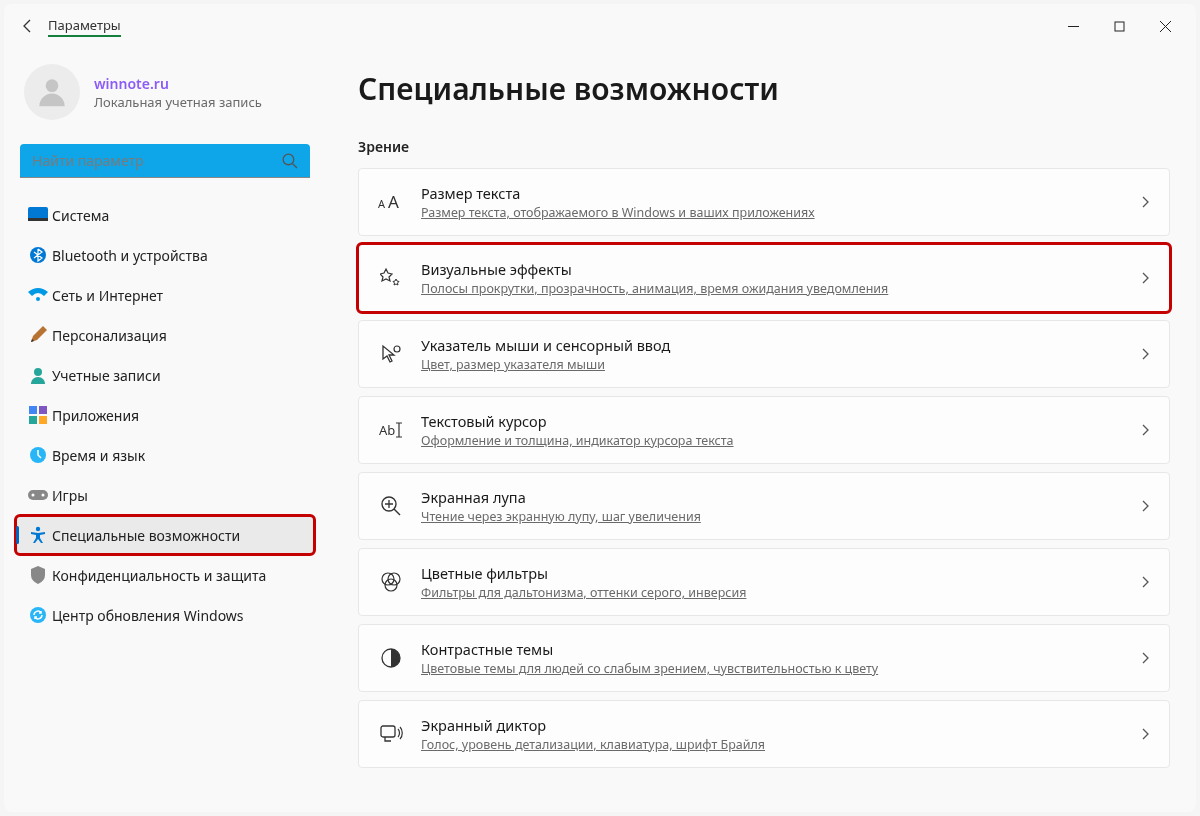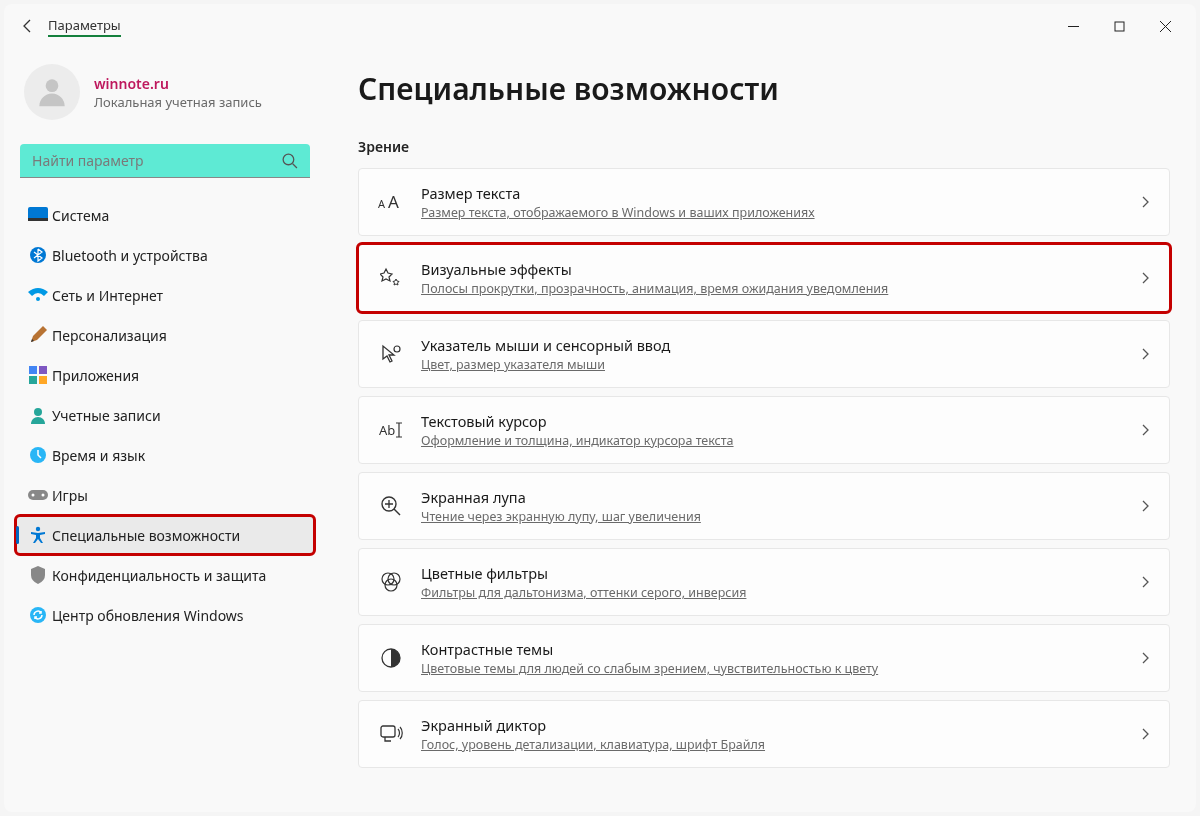--- a/index.html
+++ b/index.html
@@ -9,24 +9,24 @@
 .back-btn{width:32px;height:32px;display:flex;align-items:center;justify-content:center;cursor:pointer;border-radius:4px;}
 .app-title{font-size:13px;color:#333;margin-left:4px;border-bottom:2px solid #15803d;padding-bottom:1px;}
 .win-controls{margin-left:auto;display:flex;gap:0;}
 .win-ctrl{width:46px;height:32px;display:flex;align-items:center;justify-content:center;cursor:pointer;}
 .body{display:flex;height:calc(100% - 44px);}
 .sidebar{width:318px;padding:8px 8px 8px 12px;overflow-y:auto;}
 .account{display:flex;align-items:center;gap:14px;padding:8px 12px 18px 8px;}
 .avatar{width:56px;height:56px;border-radius:50%;background:#ececec;display:flex;align-items:center;justify-content:center;}
 .avatar svg{width:38px;height:38px;fill:#c5c5c5;}
 .acc-text{display:flex;flex-direction:column;}
-.acc-name{font-size:14px;font-weight:600;color:#be185d;}
+.acc-name{font-size:14px;font-weight:600;color:#8b5cf6;}
 .acc-sub{font-size:13px;color:#6a6a6a;}
 .search-wrap{margin:6px 4px 18px 4px;position:relative;}
-.search{width:100%;height:34px;border:none;border-bottom:1px solid #888;border-radius:4px 4px 0 0;background:#5eead4;padding:0 38px 0 12px;font-size:14px;color:#333;outline:none;}
+.search{width:100%;height:34px;border:none;border-bottom:1px solid #888;border-radius:4px 4px 0 0;background:#0ea5e9;padding:0 38px 0 12px;font-size:14px;color:#333;outline:none;}
 .search::placeholder{color:#7a7a7a;}
 .search-ic{position:absolute;right:12px;top:8px;color:#555;}
 .nav{display:flex;flex-direction:column;gap:2px;}
 .nav-item{display:flex;align-items:center;gap:4px;height:38px;padding:0 12px;border-radius:4px;cursor:pointer;font-size:14px;color:#222;position:relative;}
 .nav-item.active{background:#eaeaea;}
 .nav-item.active::before{content:"";position:absolute;left:0;top:10px;bottom:10px;width:3px;background:#0067c0;border-radius:2px;}
 .nav-ic{width:20px;height:20px;display:flex;align-items:center;justify-content:center;flex-shrink:0;}
 .highlight-red{outline:3px solid #c40000;outline-offset:-1px;}
 .main{flex:1;padding:20px 26px 20px 36px;overflow-y:auto;}
 .page-title{font-size:30px;font-weight:600;color:#1a1a1a;margin-bottom:28px;}
@@ -125,36 +125,36 @@
               <svg width="18" height="18" viewBox="0 0 18 18">
                 <path d="M2 16 L4 10 L14 0 L18 4 L8 14 Z" fill="#b87333"></path>
                 <path d="M2 16 L5 15 L3 13 Z" fill="#333"></path>
               </svg>
             </span>
             <span>Персонализация</span>
           </div>
           <div class="nav-item">
             <span class="nav-ic">
               <svg width="18" height="18" viewBox="0 0 18 18">
+                <circle cx="9" cy="6" r="4" fill="#26a69a"></circle>
+                <path d="M2 18c0-4 3-7 7-7s7 3 7 7z" fill="#26a69a"></path>
+              </svg>
+            </span>
+            <span>Учетные записи</span>
+          </div>
+          <div class="nav-item">
+            <span class="nav-ic">
+              <svg width="18" height="18" viewBox="0 0 18 18">
                 <rect x="0" y="0" width="8" height="8" fill="#4285f4"></rect>
                 <rect x="10" y="0" width="8" height="8" fill="#7e57c2"></rect>
                 <rect x="0" y="10" width="8" height="8" fill="#26a69a"></rect>
                 <rect x="10" y="10" width="8" height="8" fill="#ffa726"></rect>
               </svg>
             </span>
             <span>Приложения</span>
-          </div>
-          <div class="nav-item">
-            <span class="nav-ic">
-              <svg width="18" height="18" viewBox="0 0 18 18">
-                <circle cx="9" cy="6" r="4" fill="#26a69a"></circle>
-                <path d="M2 18c0-4 3-7 7-7s7 3 7 7z" fill="#26a69a"></path>
-              </svg>
-            </span>
-            <span>Учетные записи</span>
           </div>
           <div class="nav-item">
             <span class="nav-ic">
               <svg width="18" height="18" viewBox="0 0 18 18">
                 <circle cx="9" cy="9" r="8" fill="#29b6f6"></circle>
                 <path d="M9 4v5l3 3" stroke="#fff" stroke-width="1.5" fill="none"></path>
               </svg>
             </span>
             <span>Время и язык</span>
           </div>

